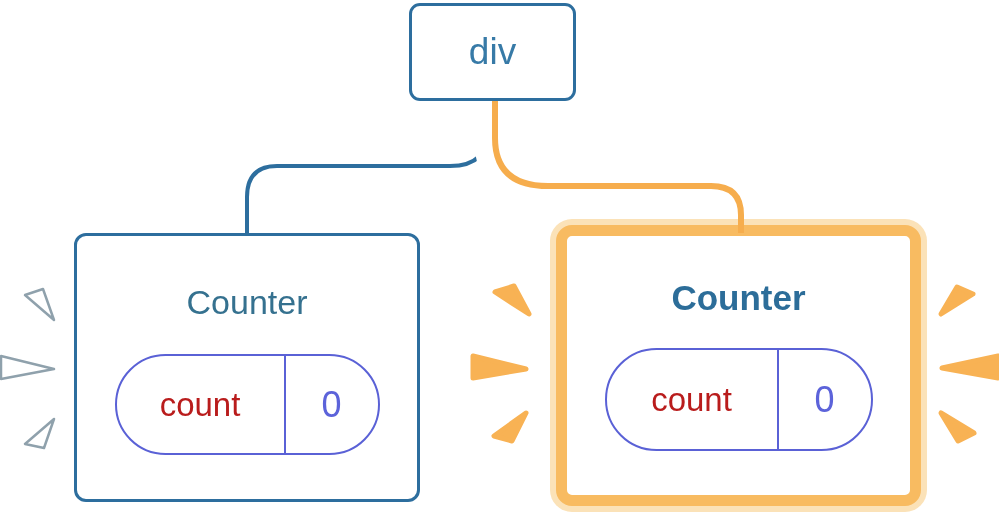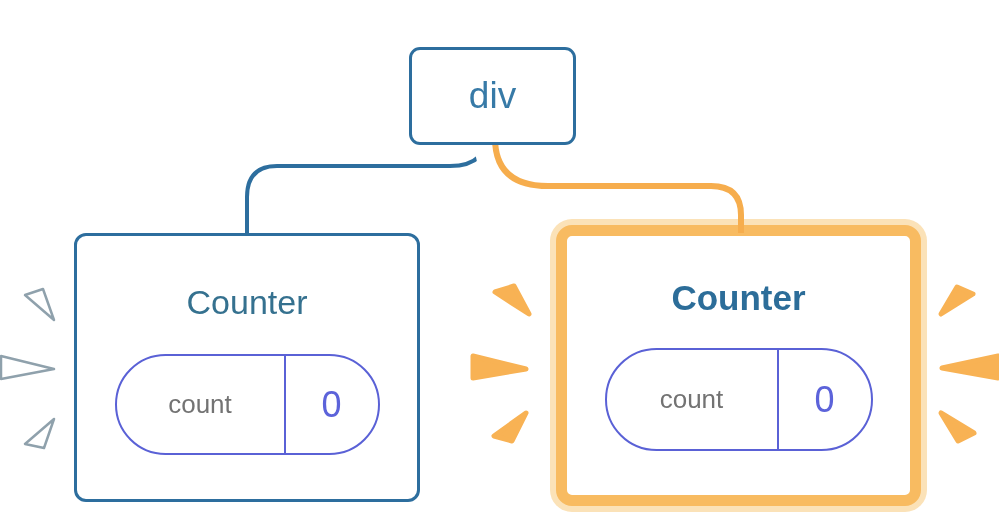--- a/index.html
+++ b/index.html
@@ -12,21 +12,21 @@
   }
   svg.layer{position:absolute;left:0;top:0;width:999px;height:515px;pointer-events:none;}
   #connector-layer{z-index:2;}
   #sparkle-layer{z-index:2;}
 
   
   .root-node{
     position:absolute;left:409px;top:3px;width:167px;height:98px;
     background:#ffffff;border:3px solid #2d6e9e;border-radius:11px;
     display:flex;align-items:center;justify-content:center;
-    z-index:3;box-sizing:border-box;margin-top:44px;
+    z-index:3;box-sizing:border-box;
   }
   .root-node span{font-size:37px;color:#377aa7;font-weight:400;}
 
   
   .card-left{
     position:absolute;left:74px;top:233px;width:346px;height:269px;
     background:#ffffff;border:3px solid #2d6e9e;border-radius:12px;
     box-sizing:border-box;z-index:1;
     display:flex;flex-direction:column;align-items:center;
     padding-top:47px;
@@ -53,21 +53,21 @@
   
   .pill{
     display:flex;align-items:stretch;
     border:2px solid #5a61d6;border-radius:53px;
     box-sizing:border-box;background:#ffffff;
     height:103px;width:268px;
   }
   .card-left .pill{height:101px;width:265px;}
   .pill-key{
     flex:1;display:flex;align-items:center;justify-content:center;
-    font-size:26px;color:#737373;
+    font-size:33px;color:#b91c1c;
   }
   .pill-value{
     width:92px;display:flex;align-items:center;justify-content:center;
     border-left:2px solid #5a61d6;
     font-size:36px;color:#5c63da;
     border-top-right-radius:53px;border-bottom-right-radius:53px;
   }
 </style>
 </head>
 <body>

